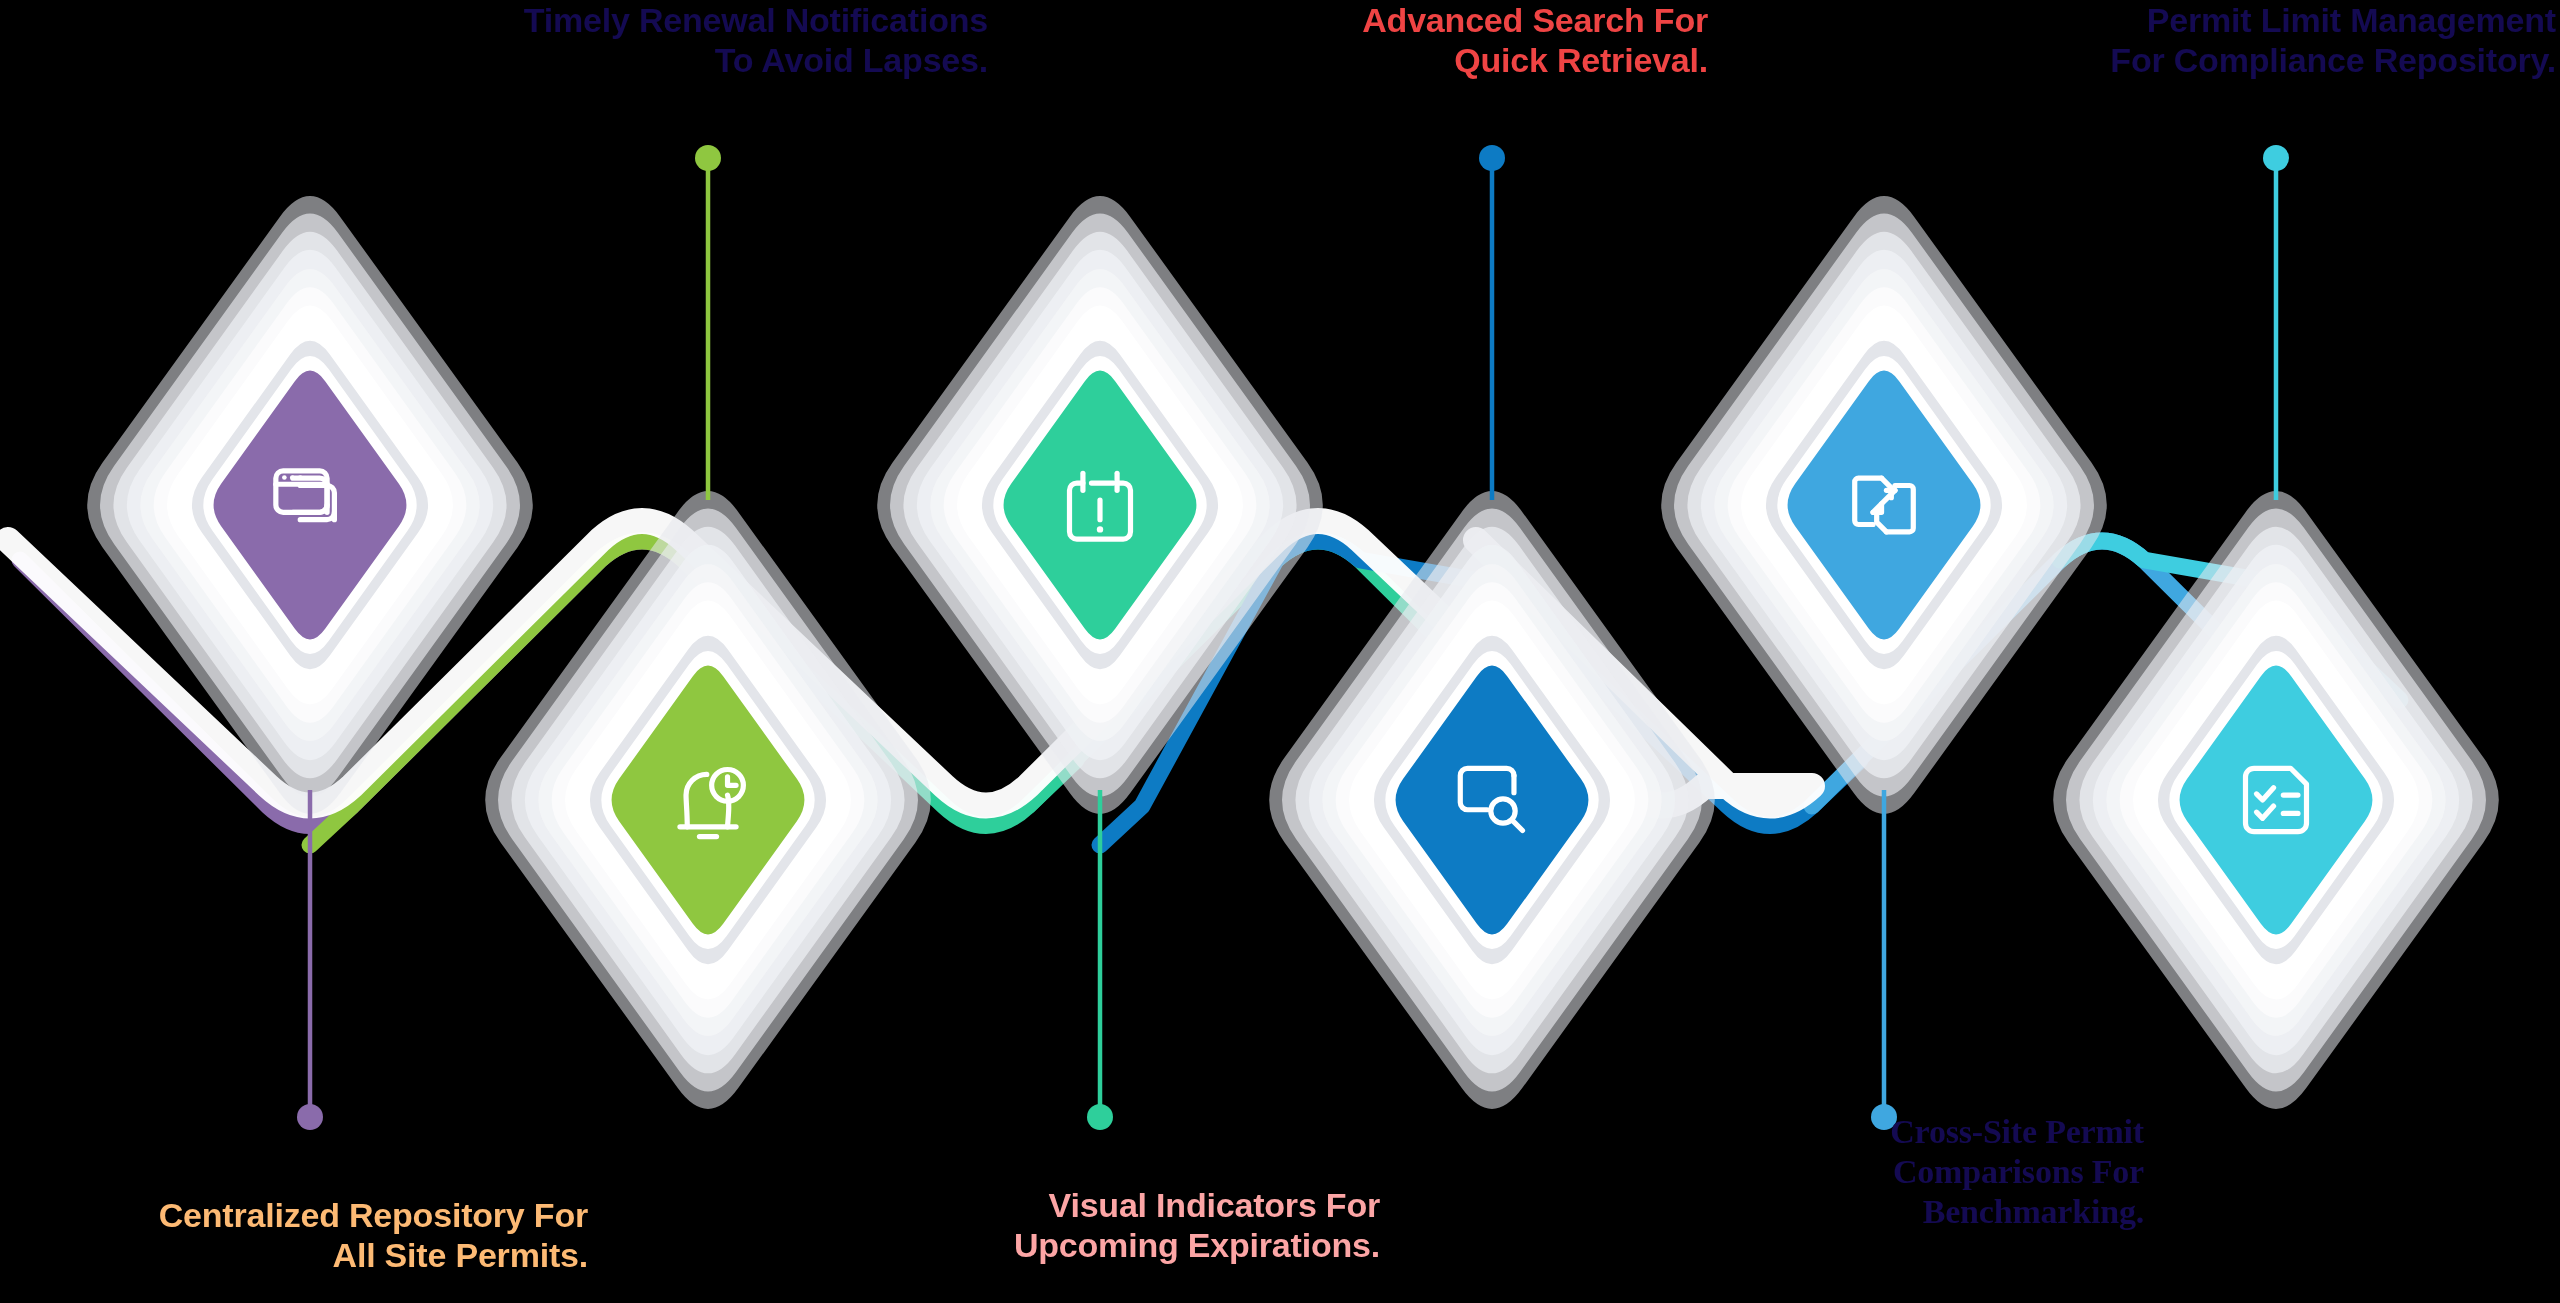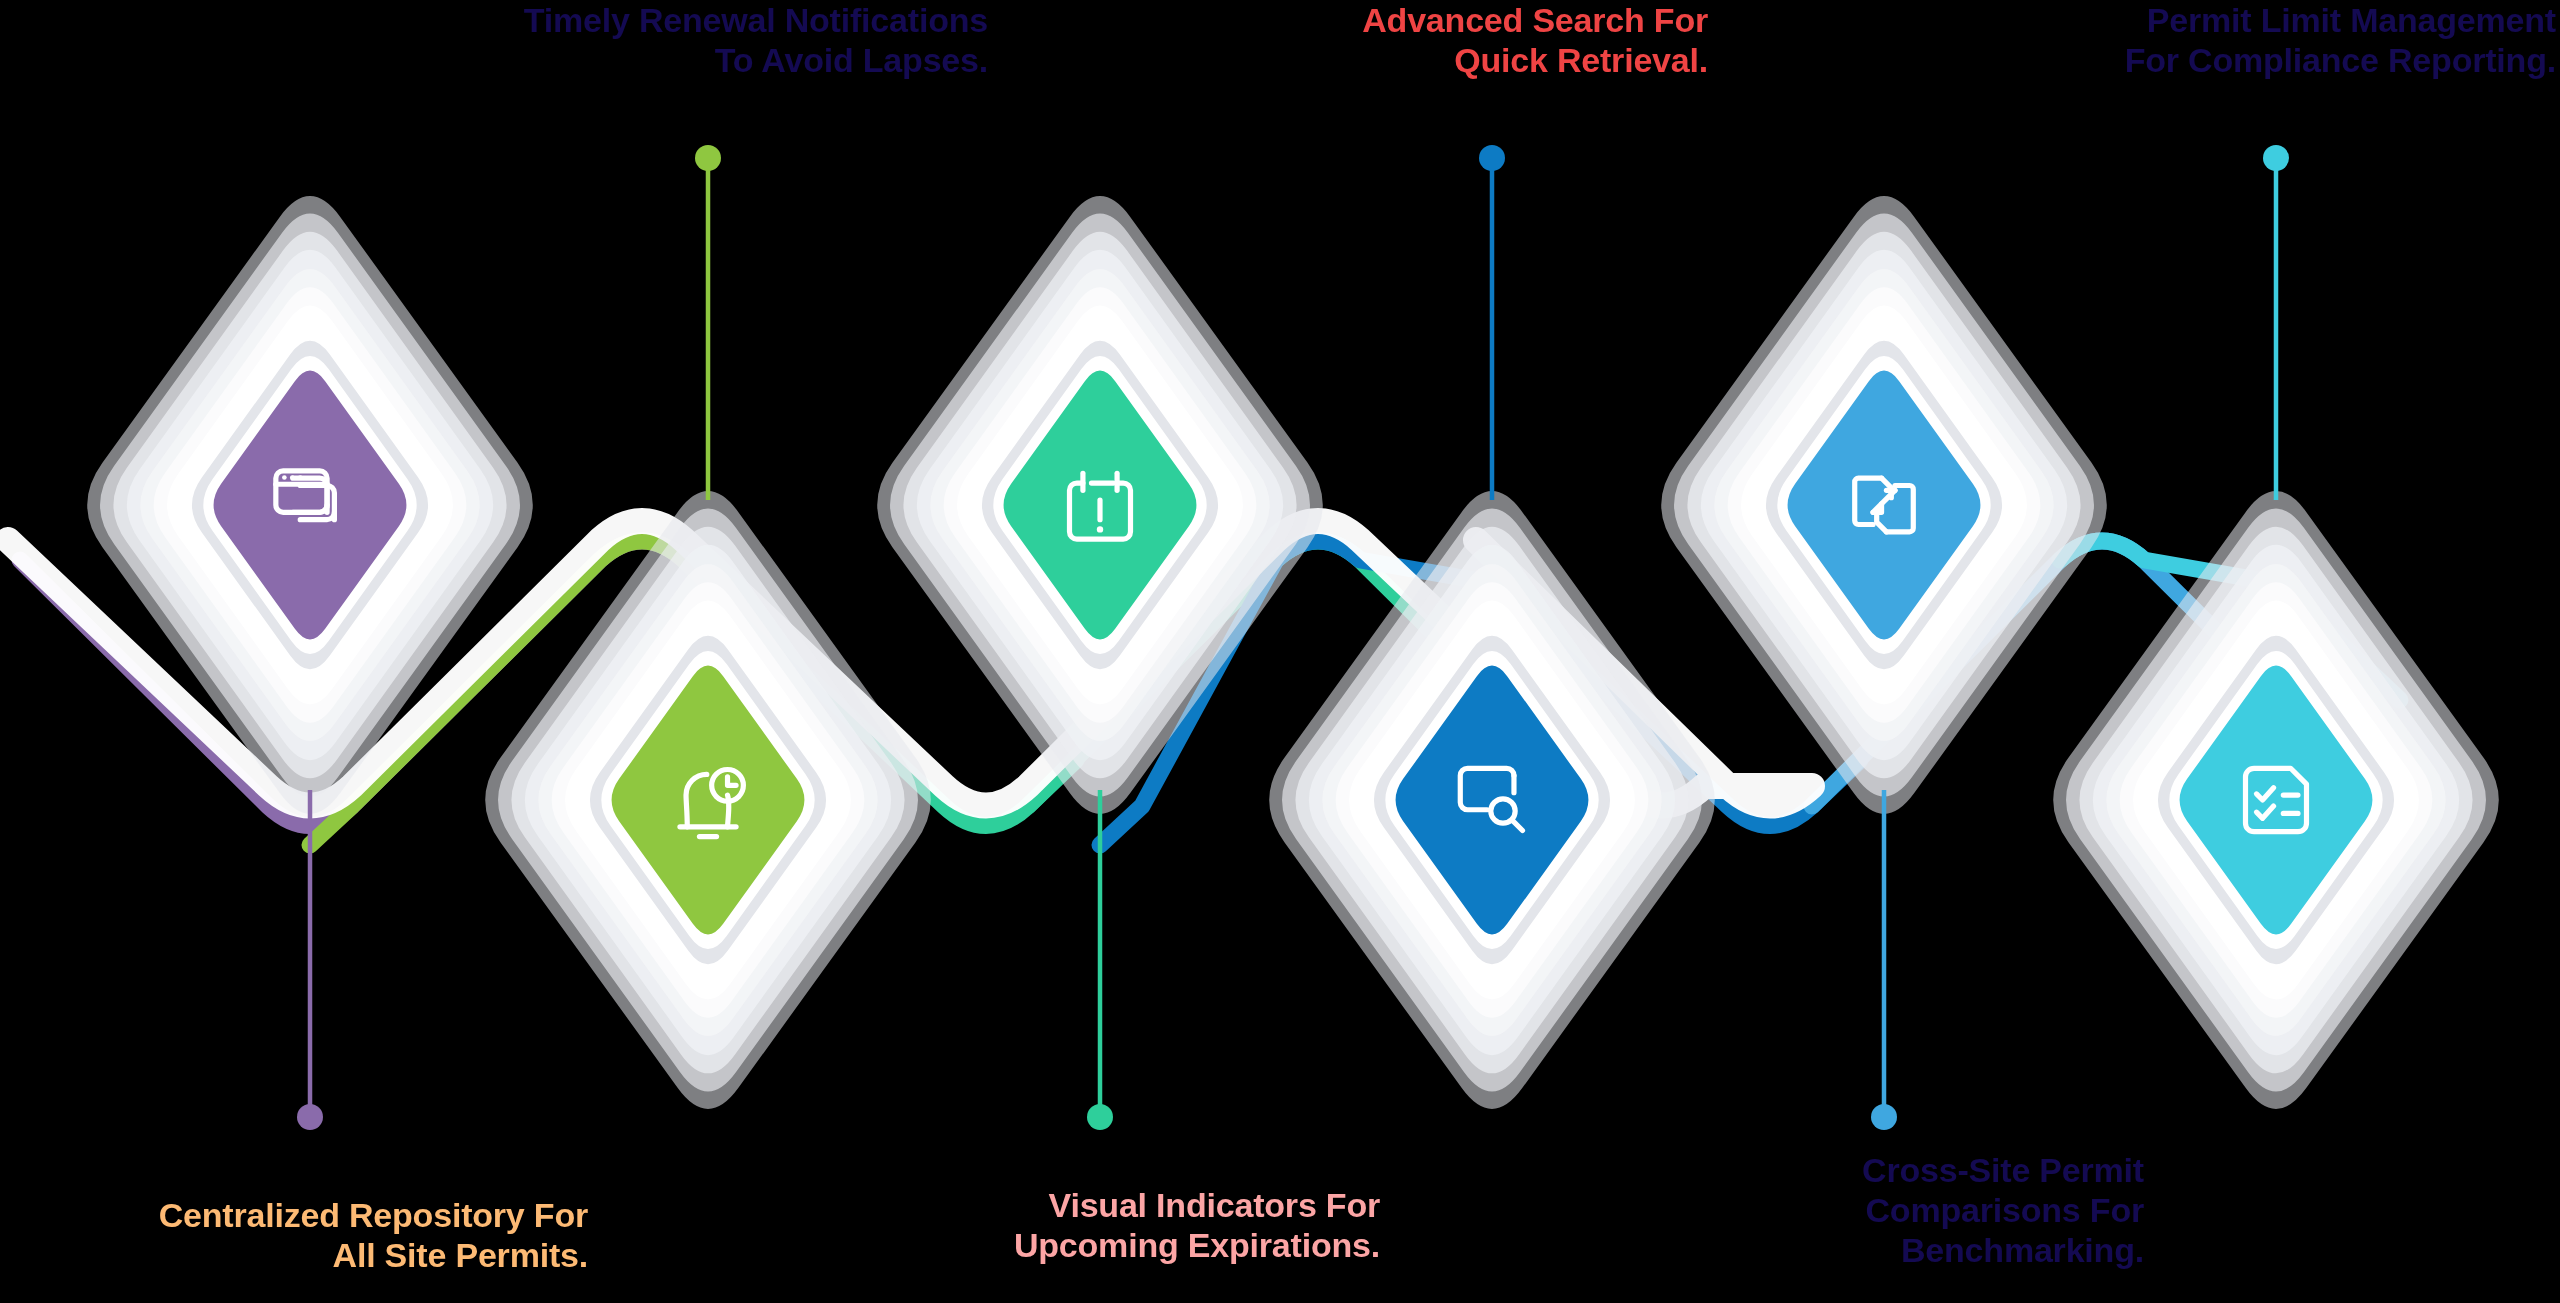--- a/index.html
+++ b/index.html
@@ -453,19 +453,19 @@
 
   <div id="captions">
       <div class="cap" style="left: 28px; top: 1195px; width: 560px; color: #fdba74;">Centralized Repository For
 All Site Permits.</div>
       <div class="cap" style="left: 428px; top: 0px; width: 560px; color: rgb(20, 10, 82);">Timely Renewal Notifications
 To Avoid Lapses.</div>
       <div class="cap" style="left: 820px; top: 1185px; width: 560px; color: #fca5a5;">Visual Indicators For
 Upcoming Expirations.</div>
       <div class="cap" style="left: 1148px; top: 0px; width: 560px; color: #ef4444;">Advanced Search For
 Quick Retrieval.</div>
-      <div class="cap" style="left: 1624px; top: 1150px; width: 520px; color: rgb(20, 10, 82);">Cross-Site Permit
+      <div class="cap" style="left: 1624px; top: 1112px; width: 520px; color: rgb(20, 10, 82); font-family: Liberation Serif, serif;">Cross-Site Permit
 Comparisons For
 Benchmarking.</div>
       <div class="cap" style="left: 1996px; top: 0px; width: 560px; color: rgb(20, 10, 82);">Permit Limit Management
-For Compliance Reporting.</div>
+For Compliance Repository.</div>
     </div>
 </div>
 
 </body></html>

